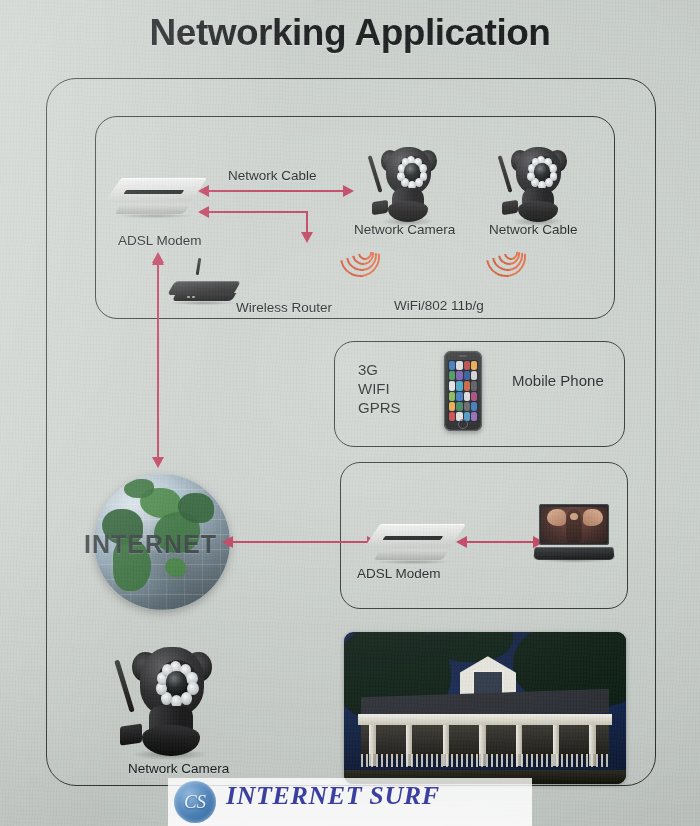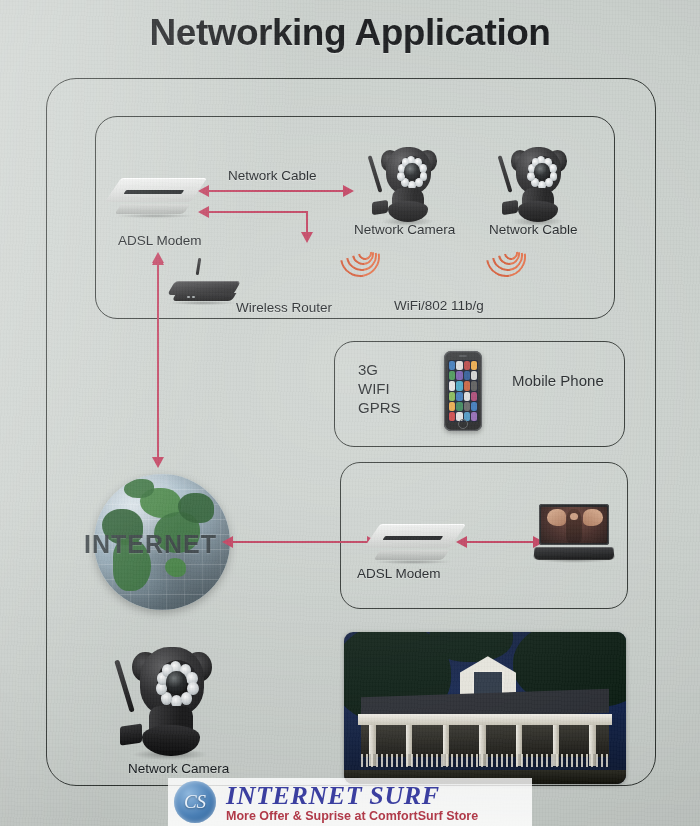--- a/index.html
+++ b/index.html
@@ -560,17 +560,16 @@
   <div class="col" style="left:87%;"></div>
   <div class="rail"></div>
   <div class="ground"></div>
 </div>
 
 <div id="watermark">
   <div class="cs-badge">
     <span>CS</span>
   </div>
   <div class="wm-title">INTERNET SURF</div>
-  <div class="wm-sub">More Offer &amp; Suprise at ComfortSurf Store</div>
 </div>
 
 <div class="vignette"></div>
 <div class="paper-grain"></div>
 
 </body></html>

